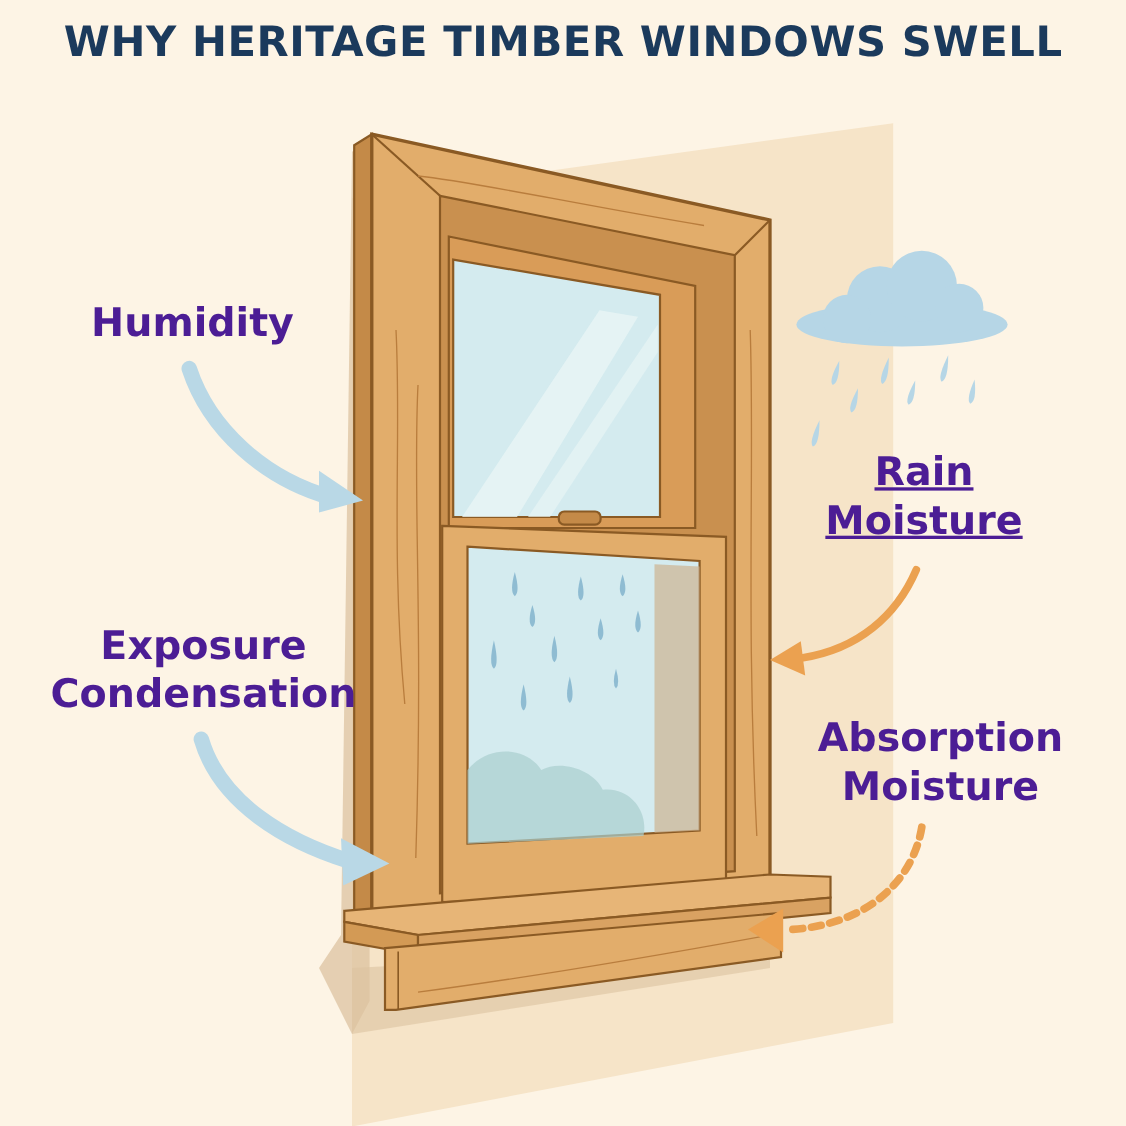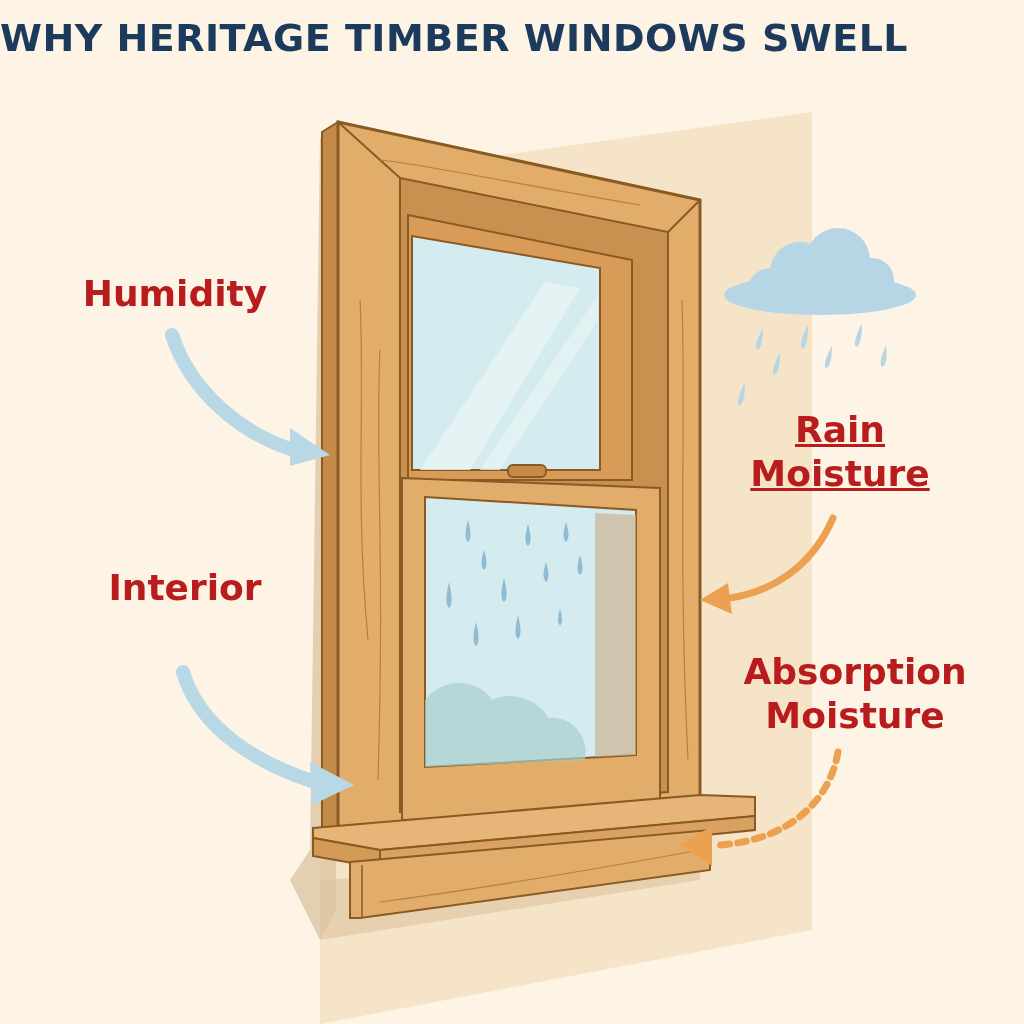--- a/index.html
+++ b/index.html
@@ -4,26 +4,26 @@
   <style>
     html, body { margin: 0; padding: 0; }
     body {
       width: 1024px; height: 1024px; overflow: hidden;
       background: #fdf4e5;
       font-family: "DejaVu Sans", "Liberation Sans", sans-serif;
       position: relative;
     }
     .title {
       position: absolute; left: 0; top: 16px; width: 1024px;
-      font-weight: bold; font-size: 38px;
+      text-align: center; font-weight: bold; font-size: 38px;
       letter-spacing: 0.5px; color: #1b3a5c;
     }
     .label {
       position: absolute; text-align: center; font-weight: bold;
-      color: #b91c1c; font-size: 36px; line-height: 44px;
+      color: #4c1d95; font-size: 36px; line-height: 44px;
     }
     svg.scene { position: absolute; left: 0; top: 0; }
   </style>
 </head>
 <body>
 
 <svg class="scene" width="1024" height="1024" viewBox="0 0 1024 1024">
 
   <polygon points="320,180 812,112 812,930 320,1024" fill="#f6e4c8"></polygon>
 
@@ -115,21 +115,22 @@
   </g>
 </svg>
 
 <div class="title">WHY HERITAGE TIMBER WINDOWS SWELL</div>
 
 <div class="label" style="left:60px; top:272px; width:230px;">
   <span>Humidity</span>
 </div>
 
 <div class="label" style="left:30px; top:566px; width:310px;">
-  <div>Interior</div>
+  <div>Exposure</div>
+  <div>Condensation</div>
 </div>
 
 <div class="label" style="left:730px; top:408px; width:220px;text-decoration:underline;">
   <div>Rain</div>
   <div>Moisture</div>
 </div>
 
 <div class="label" style="left:720px; top:650px; width:270px;">
   <div>Absorption</div>
   <div>Moisture</div>

